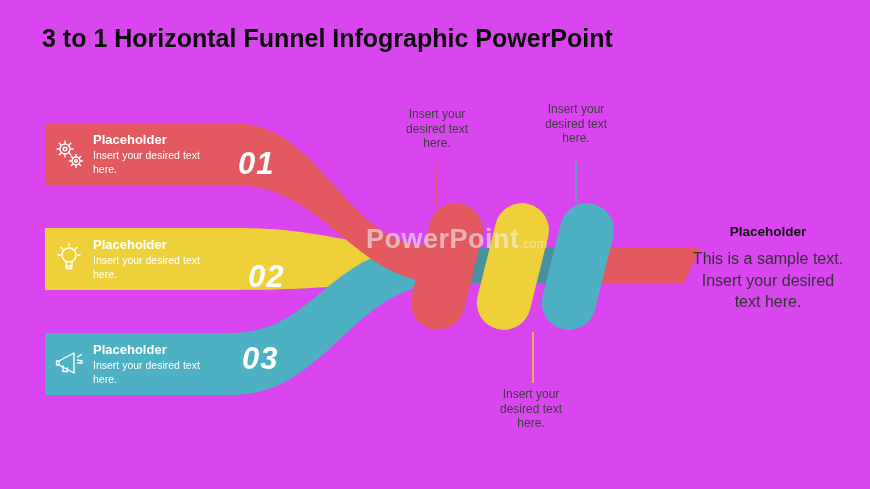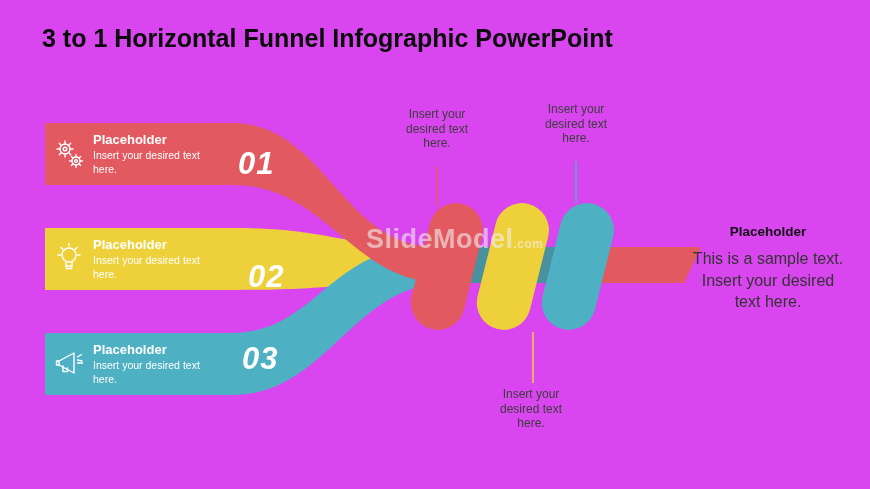--- a/index.html
+++ b/index.html
@@ -20,21 +20,21 @@
   .num2{left:248px;top:259px;}
   .num3{left:242px;top:341px;}
   .callout{position:absolute;z-index:3;width:92px;text-align:center;font-size:12px;line-height:1.22;color:#3d3d3d;}
   .co-tl{left:391px;top:107px;}
   .co-tr{left:530px;top:102px;}
   .co-b{left:485px;top:387px;}
   .right-panel{position:absolute;left:688px;top:224px;width:160px;text-align:center;z-index:3;}
   .rp-title{font-size:13.5px;font-weight:700;color:#111111;margin-bottom:9px;}
   .rp-body{font-size:16px;color:#333333;line-height:1.35;}
   .watermark{position:absolute;left:366px;top:224px;z-index:4;font-size:27px;font-weight:700;color:#f0f0f0;opacity:0.6;letter-spacing:.5px;}
-  .watermark .suffix{font-size:12px;font-weight:700;}
+  .watermark .suffix{font-size:12px;font-weight:400;}
 </style>
 </head>
 <body>
 
 <div class="slide">
 
   <div class="title">3 to 1 Horizontal Funnel Infographic PowerPoint</div>
 
   <svg class="ribbons" width="870" height="489" viewBox="0 0 870 489">
     <path d="M232,228 C330,228 340,247 432,247 L545,247 L545,283 L432,283 C340,283 330,290 232,290 Z" fill="#eed13a"></path>
@@ -109,15 +109,15 @@
 
   <div class="callout co-tl">Insert your desired text here.</div>
   <div class="callout co-tr">Insert your desired text here.</div>
   <div class="callout co-b">Insert your desired text here.</div>
 
   <div class="right-panel">
     <div class="rp-title">Placeholder</div>
     <div class="rp-body">This is a sample text. Insert your desired text here.</div>
   </div>
 
-  <div class="watermark"><span>SlideModel</span><span class="suffix">.com</span></div>
+  <div class="watermark"><span>PowerPoint</span><span class="suffix">.com</span></div>
 
 </div>
 
 </body></html>

